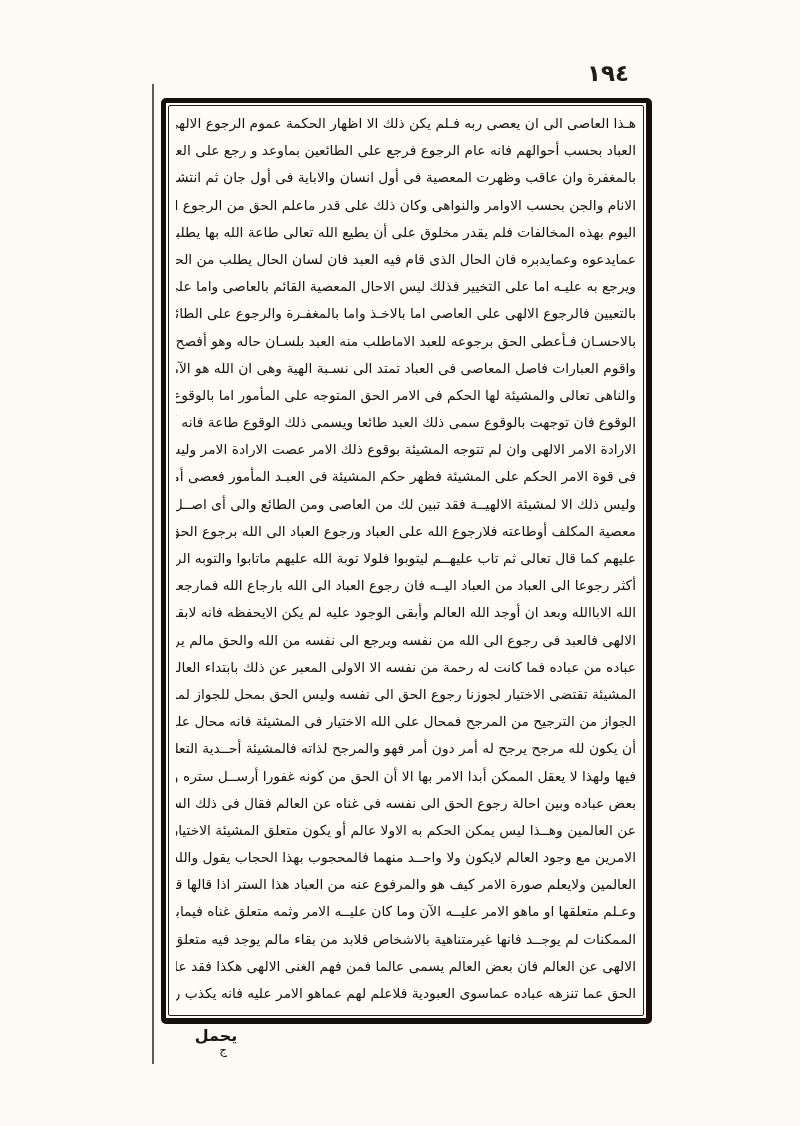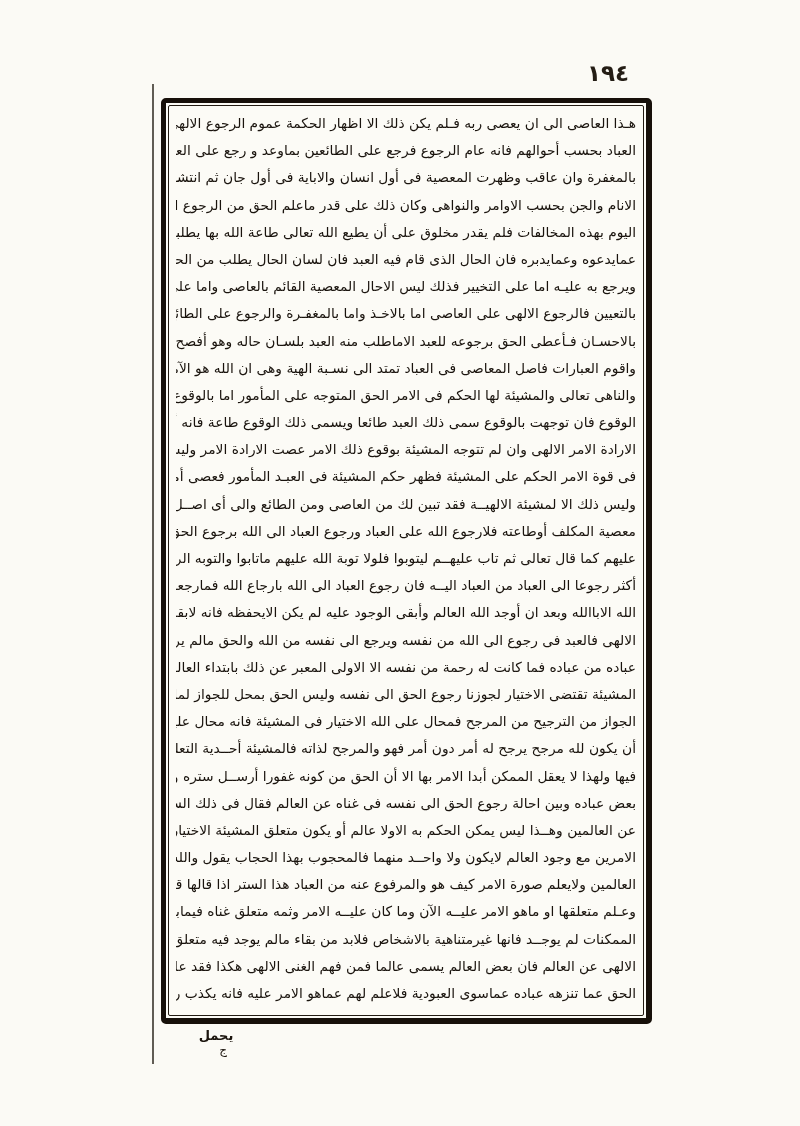--- a/index.html
+++ b/index.html
@@ -82,21 +82,21 @@
   .catchword-group {
     position: absolute;
     left: 186px;
     top: 1026px;
     width: 60px;
     text-align: center;
     direction: rtl;
     color: #1c150e;
   }
   .catchword {
-    font-size: 13px;
+    font-size: 16px;
     font-weight: bold;
     line-height: 20px;
   }
   .catchword-mark {
     font-size: 12px;
     line-height: 12px;
     margin-top: -2px;
     margin-left: 14px;
   }
 </style>

